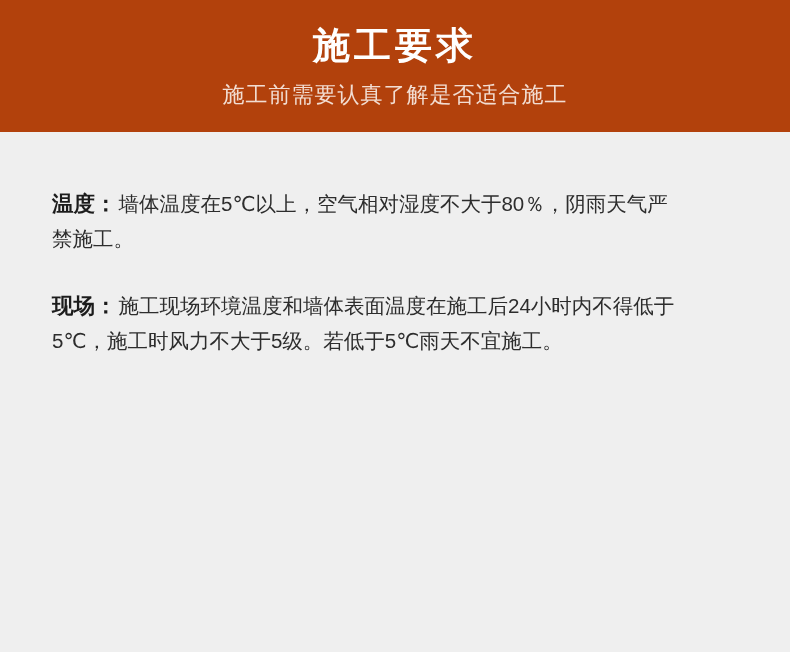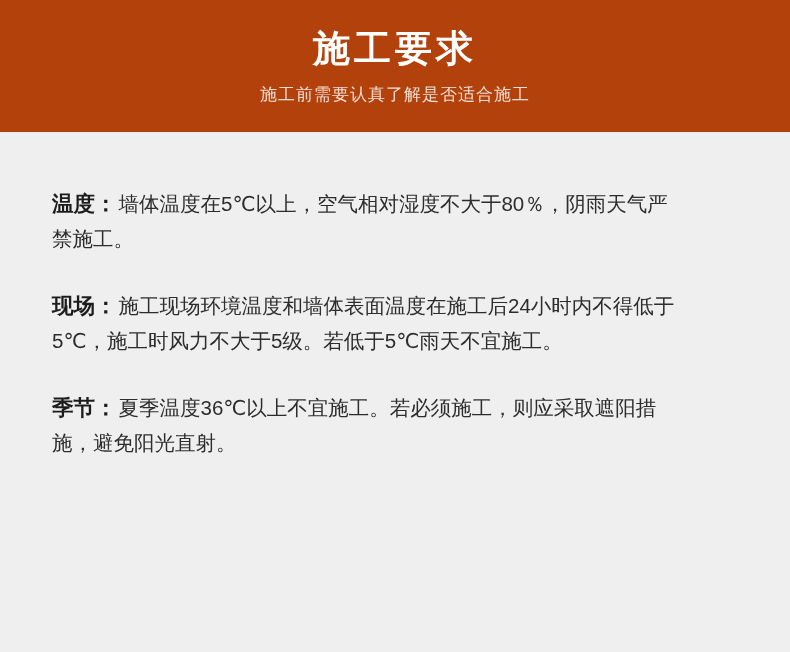--- a/index.html
+++ b/index.html
@@ -32,21 +32,21 @@
   .banner-title {
     color: #ffffff;
     font-size: 37px;
     font-weight: bold;
     letter-spacing: 4px;
     line-height: 1.25;
     margin: 0 0 12px 0;
   }
   .banner-subtitle {
     color: #f2ddd2;
-    font-size: 17px;
+    font-size: 22px;
     letter-spacing: 1px;
     line-height: 1.3;
     margin: 0;
   }
   .content {
     padding: 55px 22px 0 52px;
     box-sizing: border-box;
   }
   .item {
     margin-bottom: 34px;
@@ -85,21 +85,16 @@
         <span class="label">温度：</span><span class="body">墙体温度在5℃以上，空气相对湿度不大于80％，阴雨天气严禁施工。</span>
       </p>
     </div>
 
     <div class="item">
       <p>
         <span class="label">现场：</span><span class="body">施工现场环境温度和墙体表面温度在施工后24小时内不得低于5℃，施工时风力不大于5级。若低于5℃雨天不宜施工。</span>
       </p>
     </div>
 
-    <div class="item">
-      <p>
-        <span class="label">季节：</span><span class="body">夏季温度36℃以上不宜施工。若必须施工，则应采取遮阳措施，避免阳光直射。</span>
-      </p>
-    </div>
 
 
   </div>
 </div>
 
 </body></html>

